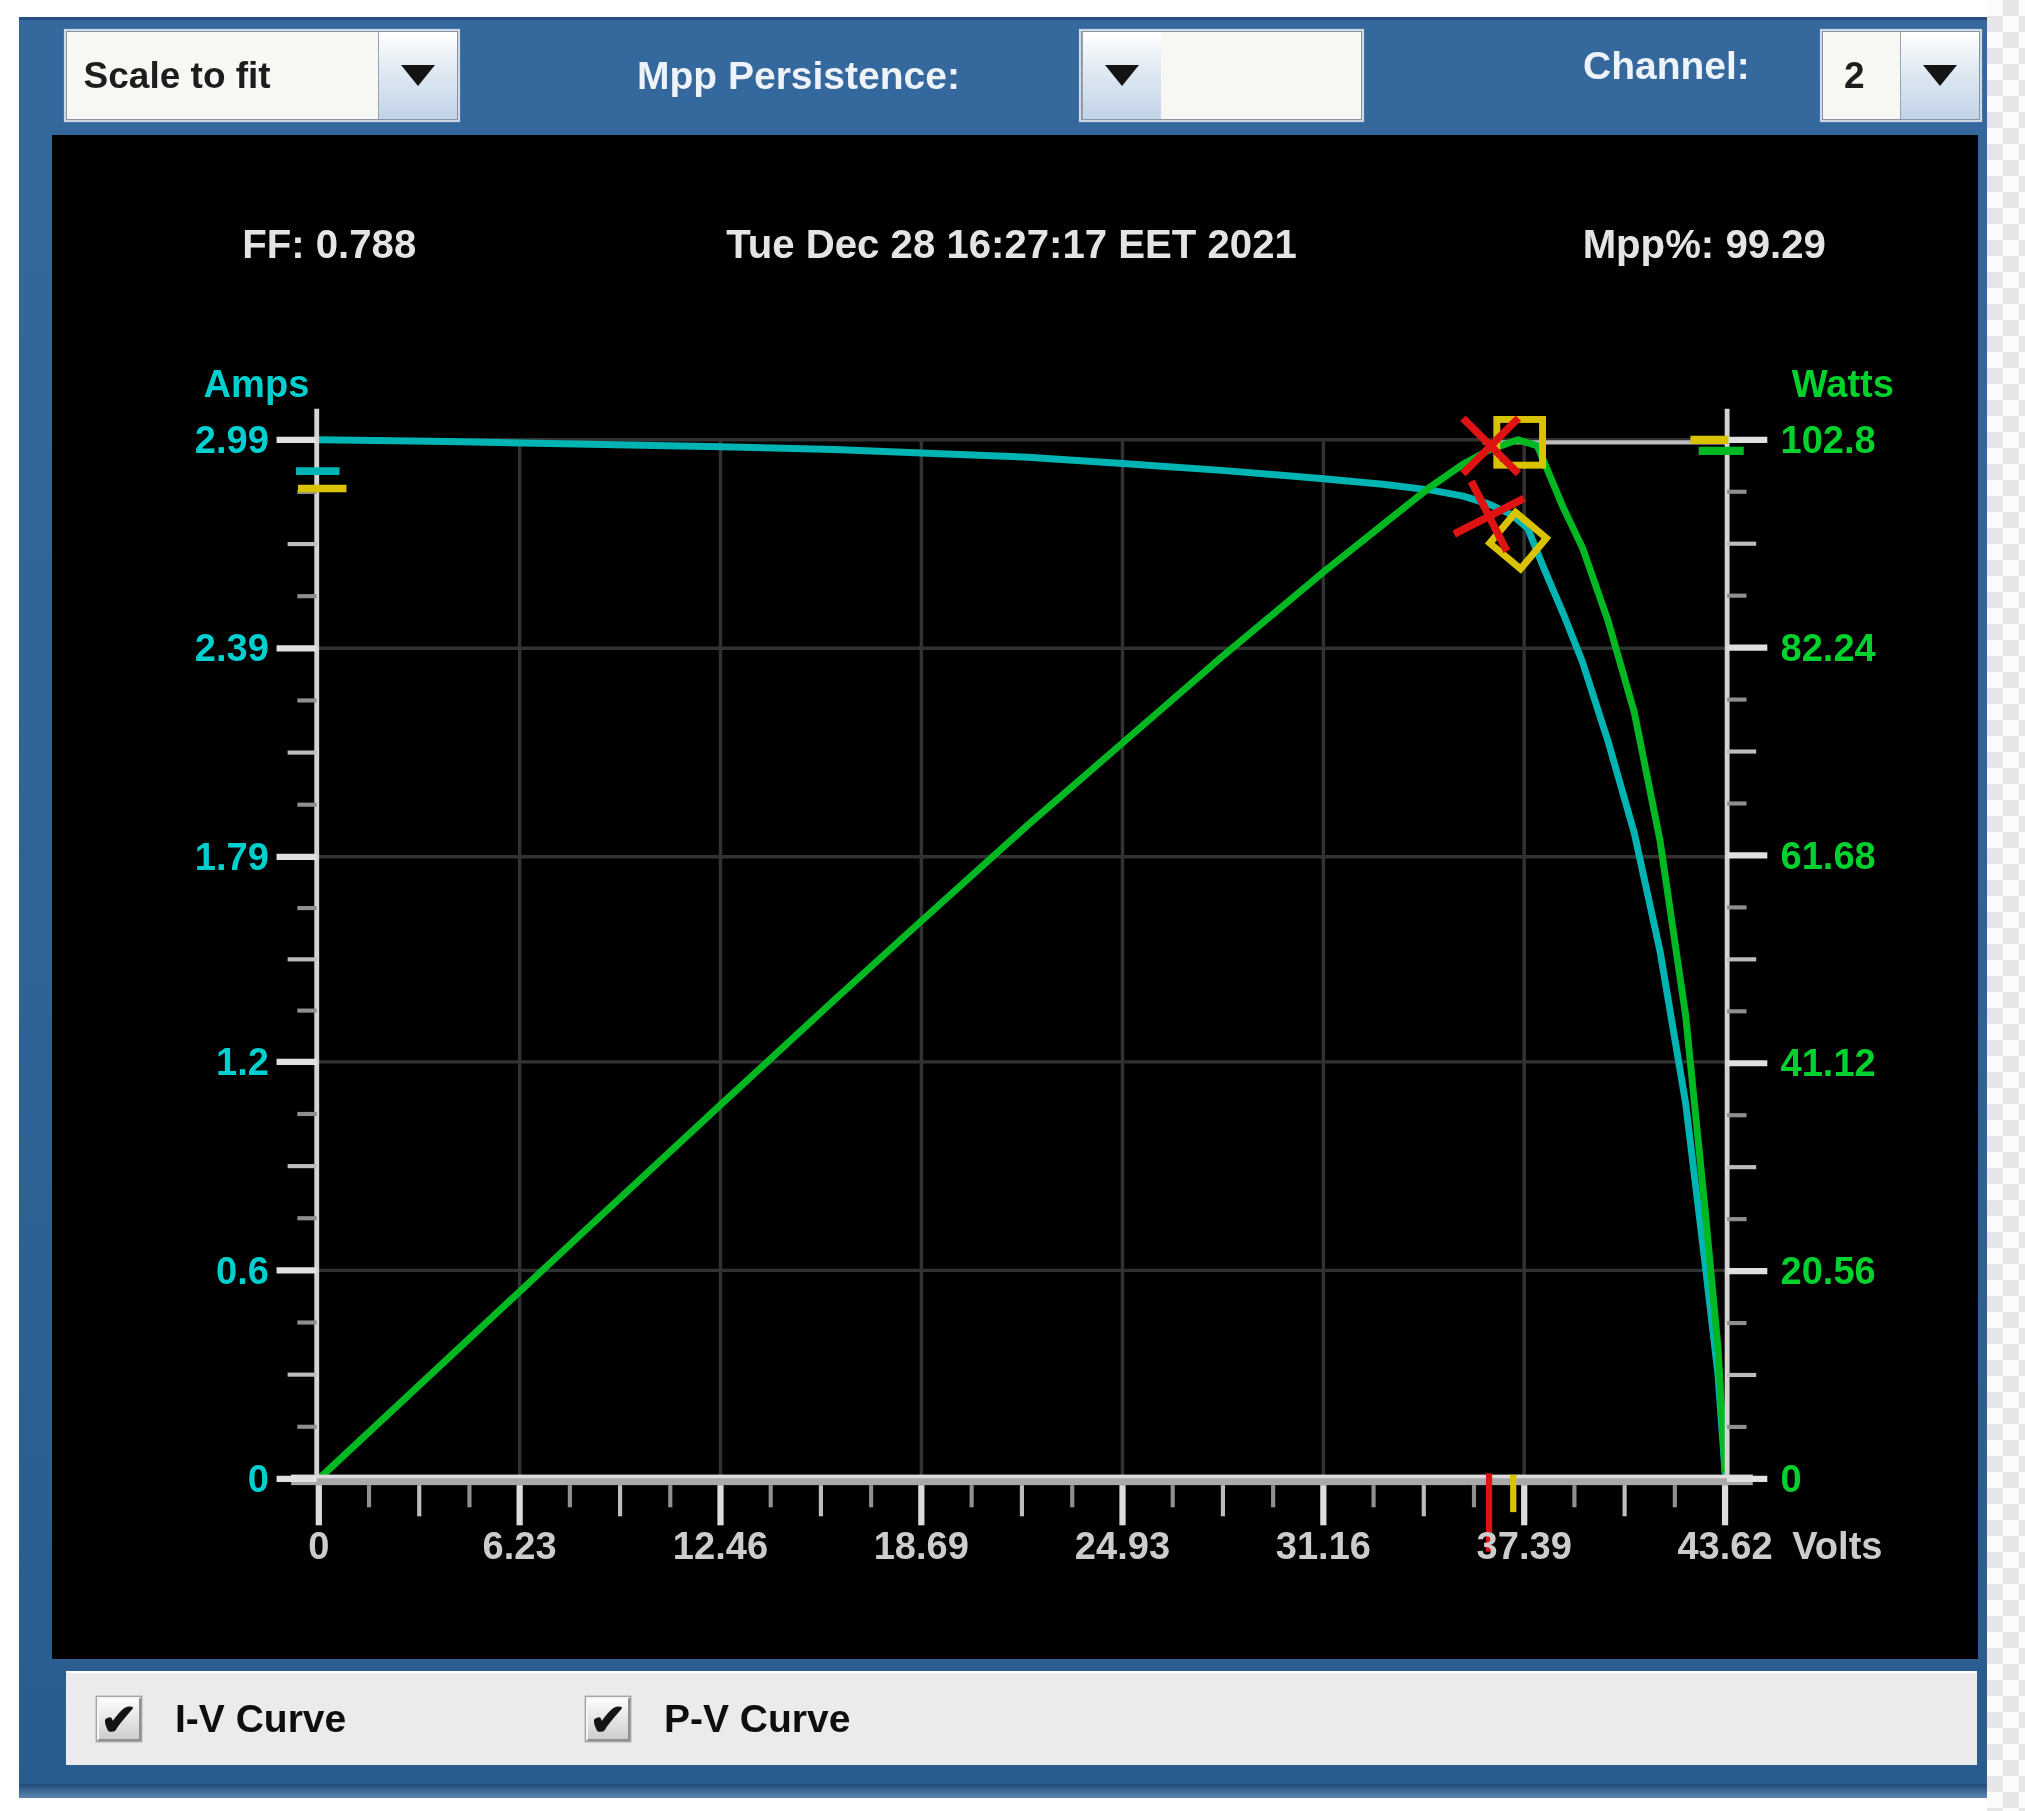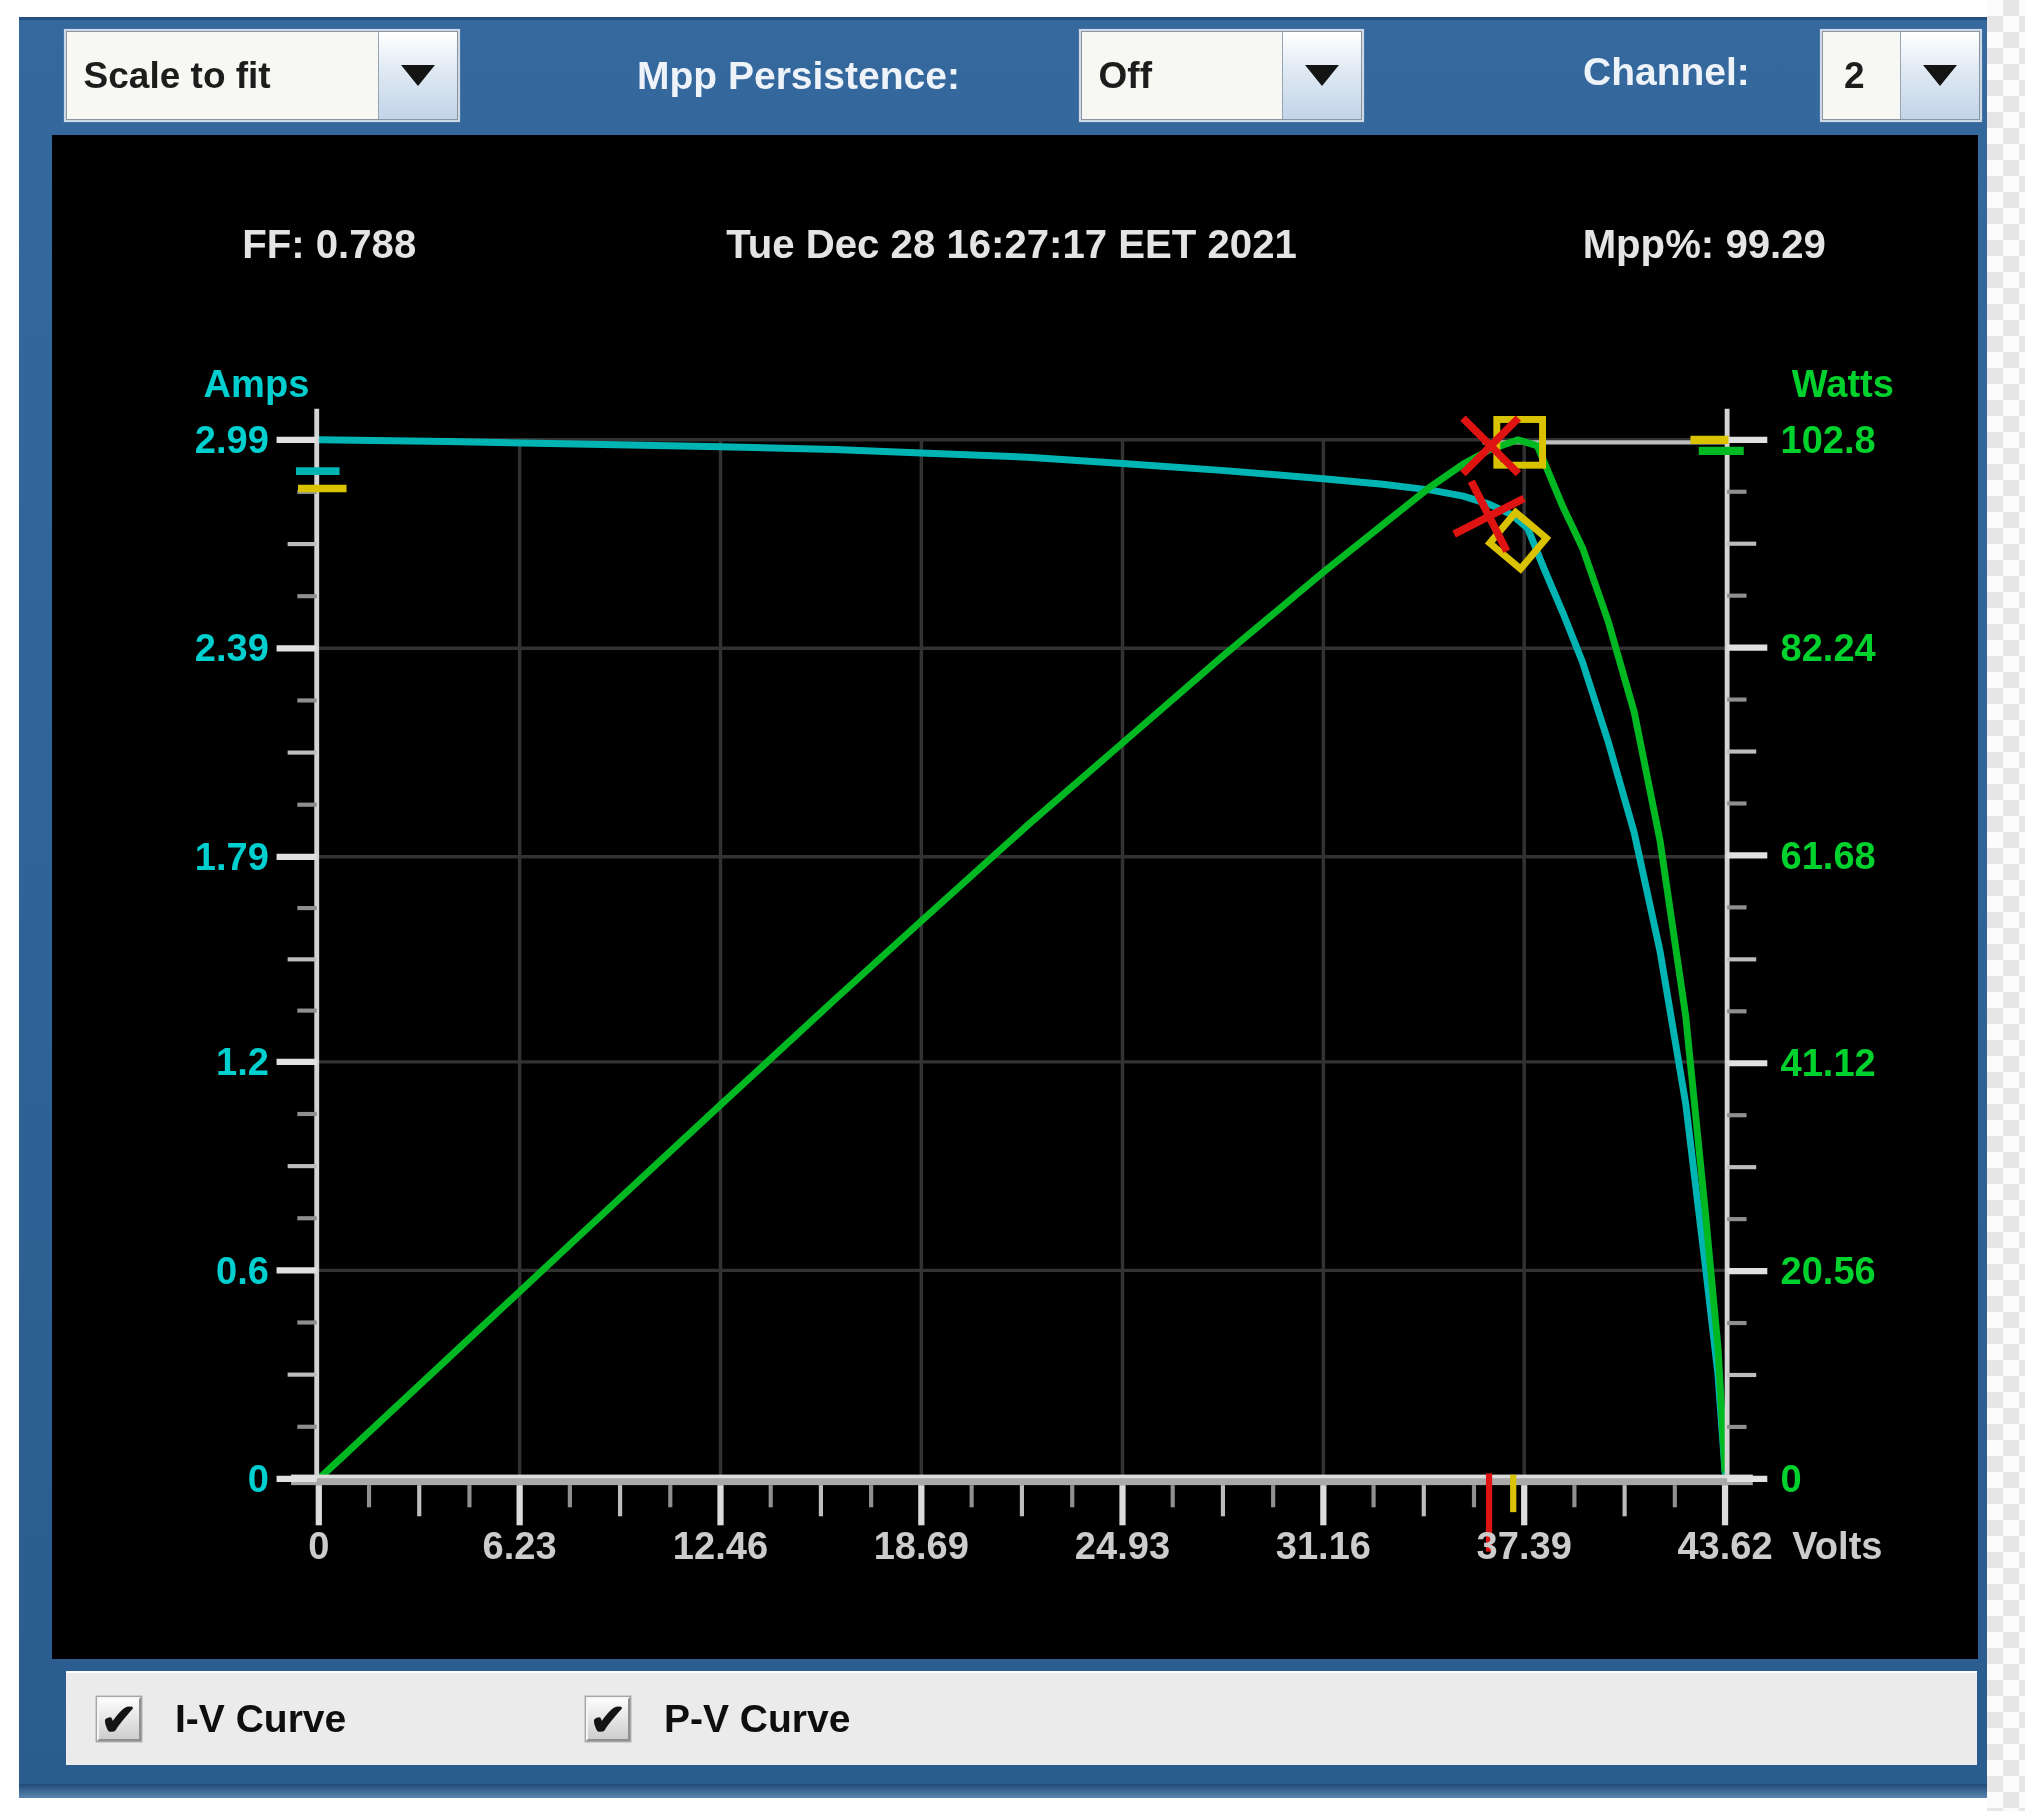--- a/index.html
+++ b/index.html
@@ -62,27 +62,26 @@
   <div class="combo" style="left:66px;top:31px;width:392px;">
     <div class="combo-value">Scale to fit</div>
     <div class="combo-arrow">
         <span class="tri"></span>
       </div>
   </div>
 
   <span class="tb-label" style="left:625px;top:54px;">Mpp Persistence:</span>
 
   <div class="combo" style="left:1081px;top:31px;width:281px;">
-    <div class="combo-value">Off</div>
     <div class="combo-arrow">
         <span class="tri"></span>
       </div>
   </div>
 
-  <span class="tb-label" style="left:1571px;top:50px;">Channel:</span>
+  <span class="tb-label" style="left:1571px;top:44px;">Channel:</span>
 
   <div class="combo" style="left:1822px;top:31px;width:158px;">
     <div class="combo-value" style="padding-left:21px;">2</div>
     <div class="combo-arrow">
         <span class="tri"></span>
       </div>
   </div>
 
   <div class="panel">
     <svg id="chart" width="1926" height="1524" viewBox="0 0 2780 2200">

